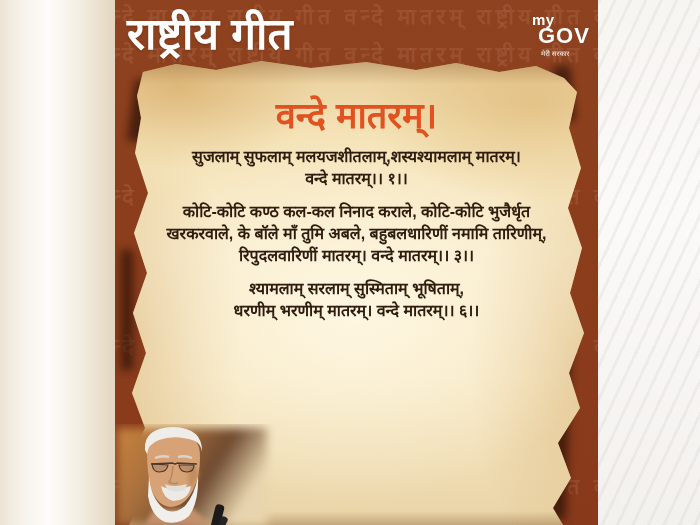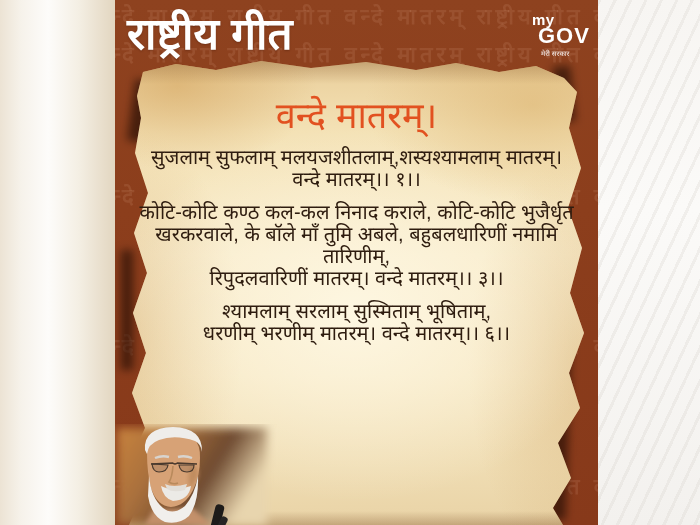--- a/index.html
+++ b/index.html
@@ -73,28 +73,28 @@
     content:"";position:absolute;left:0;top:0;right:0;height:26px;
     background:linear-gradient(180deg,rgba(110,62,22,0.35),rgba(110,62,22,0));
   }
   .parchment::after{
     content:"";position:absolute;left:0;bottom:0;right:0;height:14px;
     background:linear-gradient(0deg,rgba(110,62,22,0.3),rgba(110,62,22,0));
   }
   
   .song-heading{
     position:absolute;left:0;top:90px;width:100%;text-align:center;z-index:5;
-    color:#e25120;font-size:36px;font-weight:normal;
+    color:#e25120;font-size:36px;font-weight:bold;
   }
   .stanzas{
     position:absolute;left:22px;right:22px;top:146px;z-index:5;
     text-align:center;color:#2e1c0f;
   }
   .stanza{
-    font-size:20px;font-weight:normal;line-height:22px;
+    font-size:16px;font-weight:bold;line-height:22px;
     white-space:pre-line;margin-bottom:11px;
   }
   .stanza.s4{margin-bottom:14px;}
   .stanza.s5{margin-bottom:13px;}
   
   .modi{position:absolute;left:0;top:424px;width:162px;height:101px;z-index:4;}
 </style>
 </head>
 <body>
 

